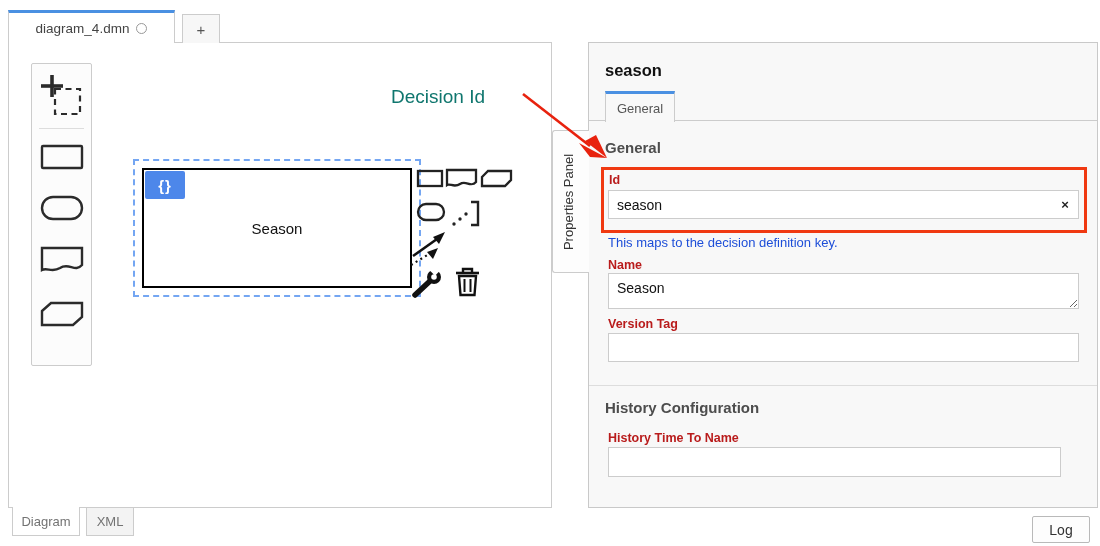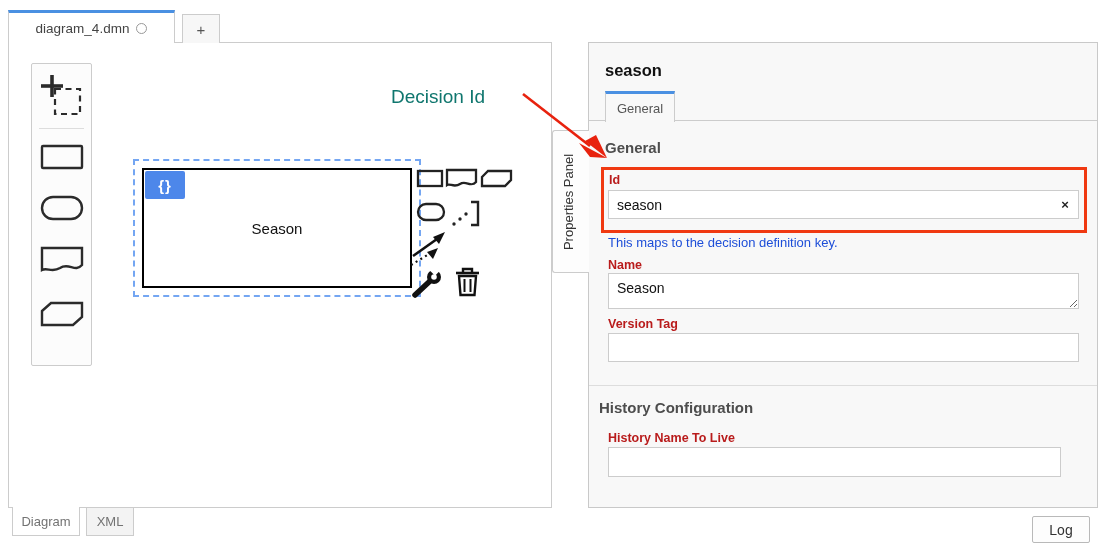--- a/index.html
+++ b/index.html
@@ -234,23 +234,23 @@
     </div>
     <div class="help-text">This maps to the decision definition key.</div>
 
     <div class="field-label" style="left:19px; top:215px;">Name</div>
     <textarea class="name-area" style="">Season</textarea>
 
     <div class="field-label" style="left:19px; top:274px;">Version Tag</div>
     <input class="text-box" style="left: 19px; top: 290px; width: 471px; height: 29px;" type="text" value="">
 
     <div class="props-sep"></div>
-    <div class="group-heading" style="left:10px; top:356px;text-align:center;">History Configuration</div>
-
-    <div class="field-label" style="left:19px; top:388px;">History Name To Live</div>
+    <div class="group-heading" style="left:16px; top:356px;text-align:center;">History Configuration</div>
+
+    <div class="field-label" style="left:19px; top:388px;">History Time To Name</div>
     <input class="text-box" style="left: 19px; top: 404px; width: 453px; height: 30px;" type="text" value="">
   </div>
 
   <div class="tab-cover"></div>
   <div class="footer-tab active">
     <span>Diagram</span>
   </div>
   <div class="footer-tab inactive">
     <span>XML</span>
   </div>

